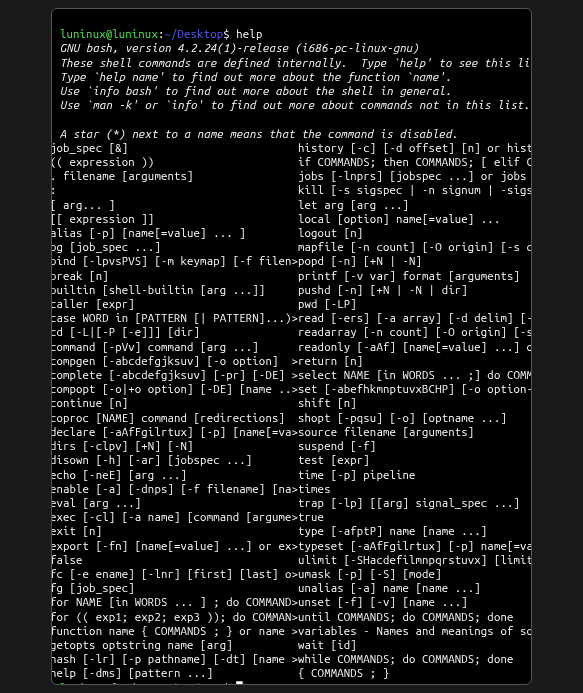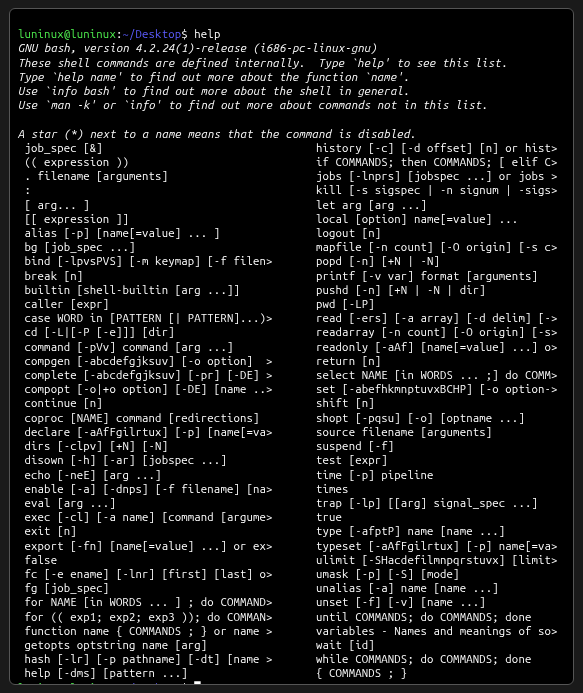--- a/index.html
+++ b/index.html
@@ -6,21 +6,21 @@
     body {
       background: #1a1a1a;
       width: 583px;
       height: 693px;
       display: flex;
       align-items: center;
       justify-content: center;
       overflow: hidden;
     }
     .terminal-frame {
-      width: 565px;
+      width: 481px;
       height: 677px;
       background: #000;
       border-radius: 6px;
       border: 1px solid #555;
       padding: 4px 8px;
       overflow: hidden;
     }
     .terminal {
       font-family: "Ubuntu Mono", "DejaVu Sans Mono", "Consolas", monospace;
       font-size: 11.4px;
@@ -28,21 +28,22 @@
       color: #fff;
       white-space: pre;
       letter-spacing: 0.15px;
     }
     .prompt-user { color: #4eee4e; }
     .prompt-path { color: #5c5cff; }
     .cmd { color: #fff; }
     .intro { color: #fff; font-style: italic; }
     .columns {
       display: flex;
-      gap: 16px;
+      gap: 0;
+      justify-content: center;
     }
     .col {
       white-space: pre;
     }
     .col-left { width: 282px; }
     .col-right { flex: 1; }
   </style>
 </head>
 <body>
 

